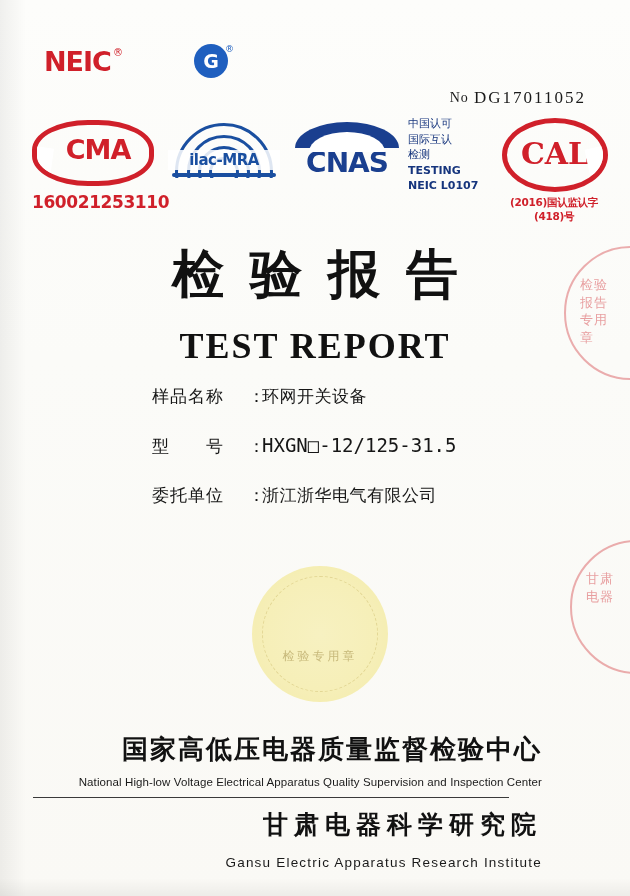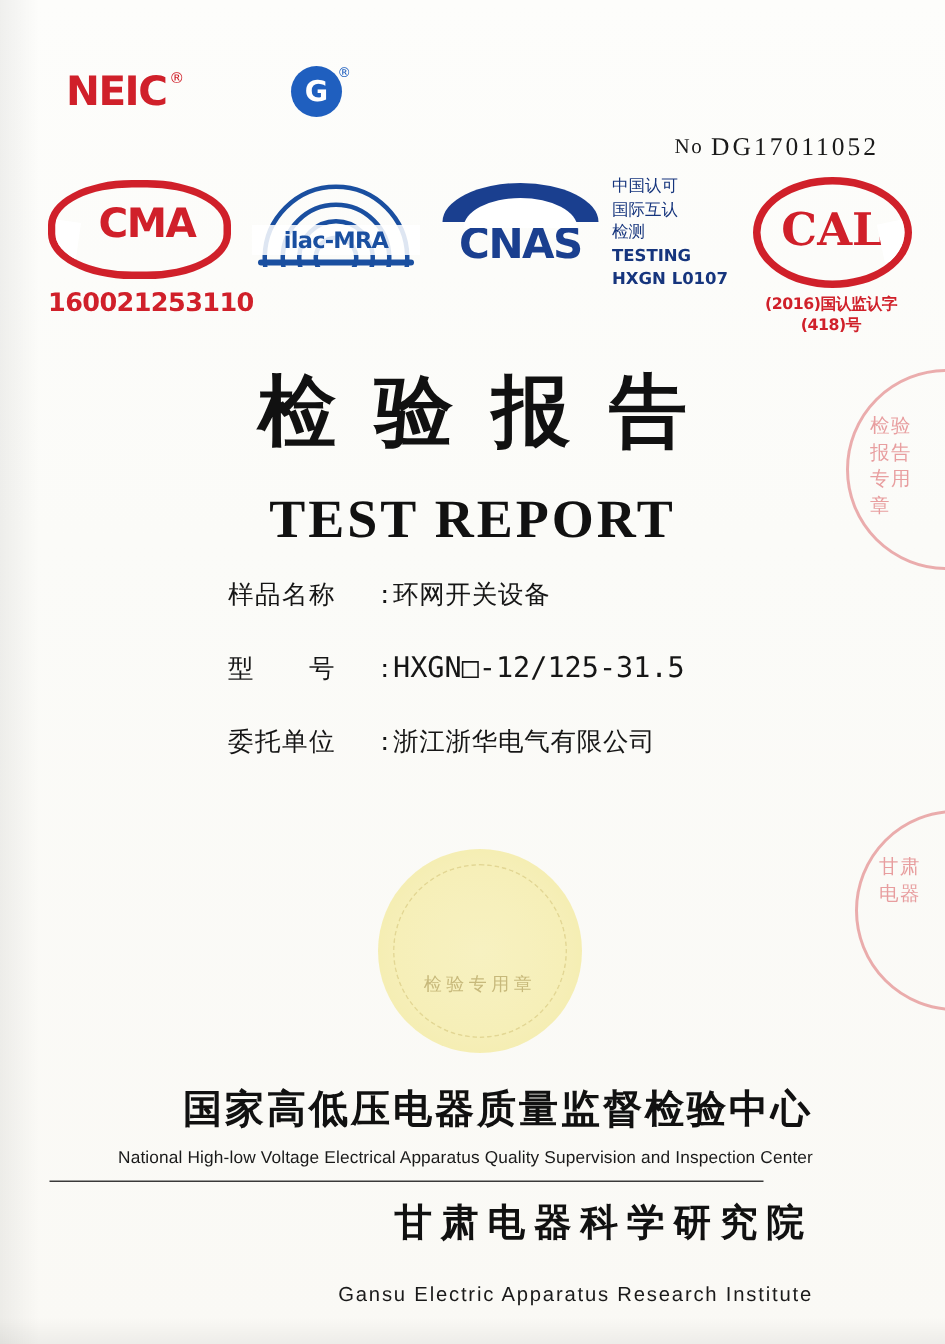--- a/index.html
+++ b/index.html
@@ -456,21 +456,21 @@
     font-weight: bold;
     font-size: 25px;
     letter-spacing: 6px;
     text-indent: 6px;
     color: #111111;
   }
   .footer .inst-en {
     font-family: "Liberation Sans", sans-serif;
     font-size: 13.5px;
     color: #1a1a1a;
-    margin-top: 24px;
+    margin-top: 14px;
     letter-spacing: 1.2px;
   }
 
   
   .shade-left {
     position: absolute;
     left: 0;
     top: 0;
     width: 26px;
     height: 896px;
@@ -531,21 +531,21 @@
     <div class="cnas">
       <div class="cnas-swoosh"></div>
       <div class="cnas-text">CNAS</div>
     </div>
 
     <div class="cnas-info">
       <div class="cn">中国认可</div>
       <div class="cn">国际互认</div>
       <div class="cn">检测</div>
       <div>TESTING</div>
-      <div>HXGN L0107</div>
+      <div>NEIC L0107</div>
     </div>
 
     <div class="cal">
       <div class="cal-ring">
         <div class="cal-text">CAL</div>
       </div>
       <div class="cal-sub">(2016)国认监认字(418)号</div>
     </div>
 
   </div>

